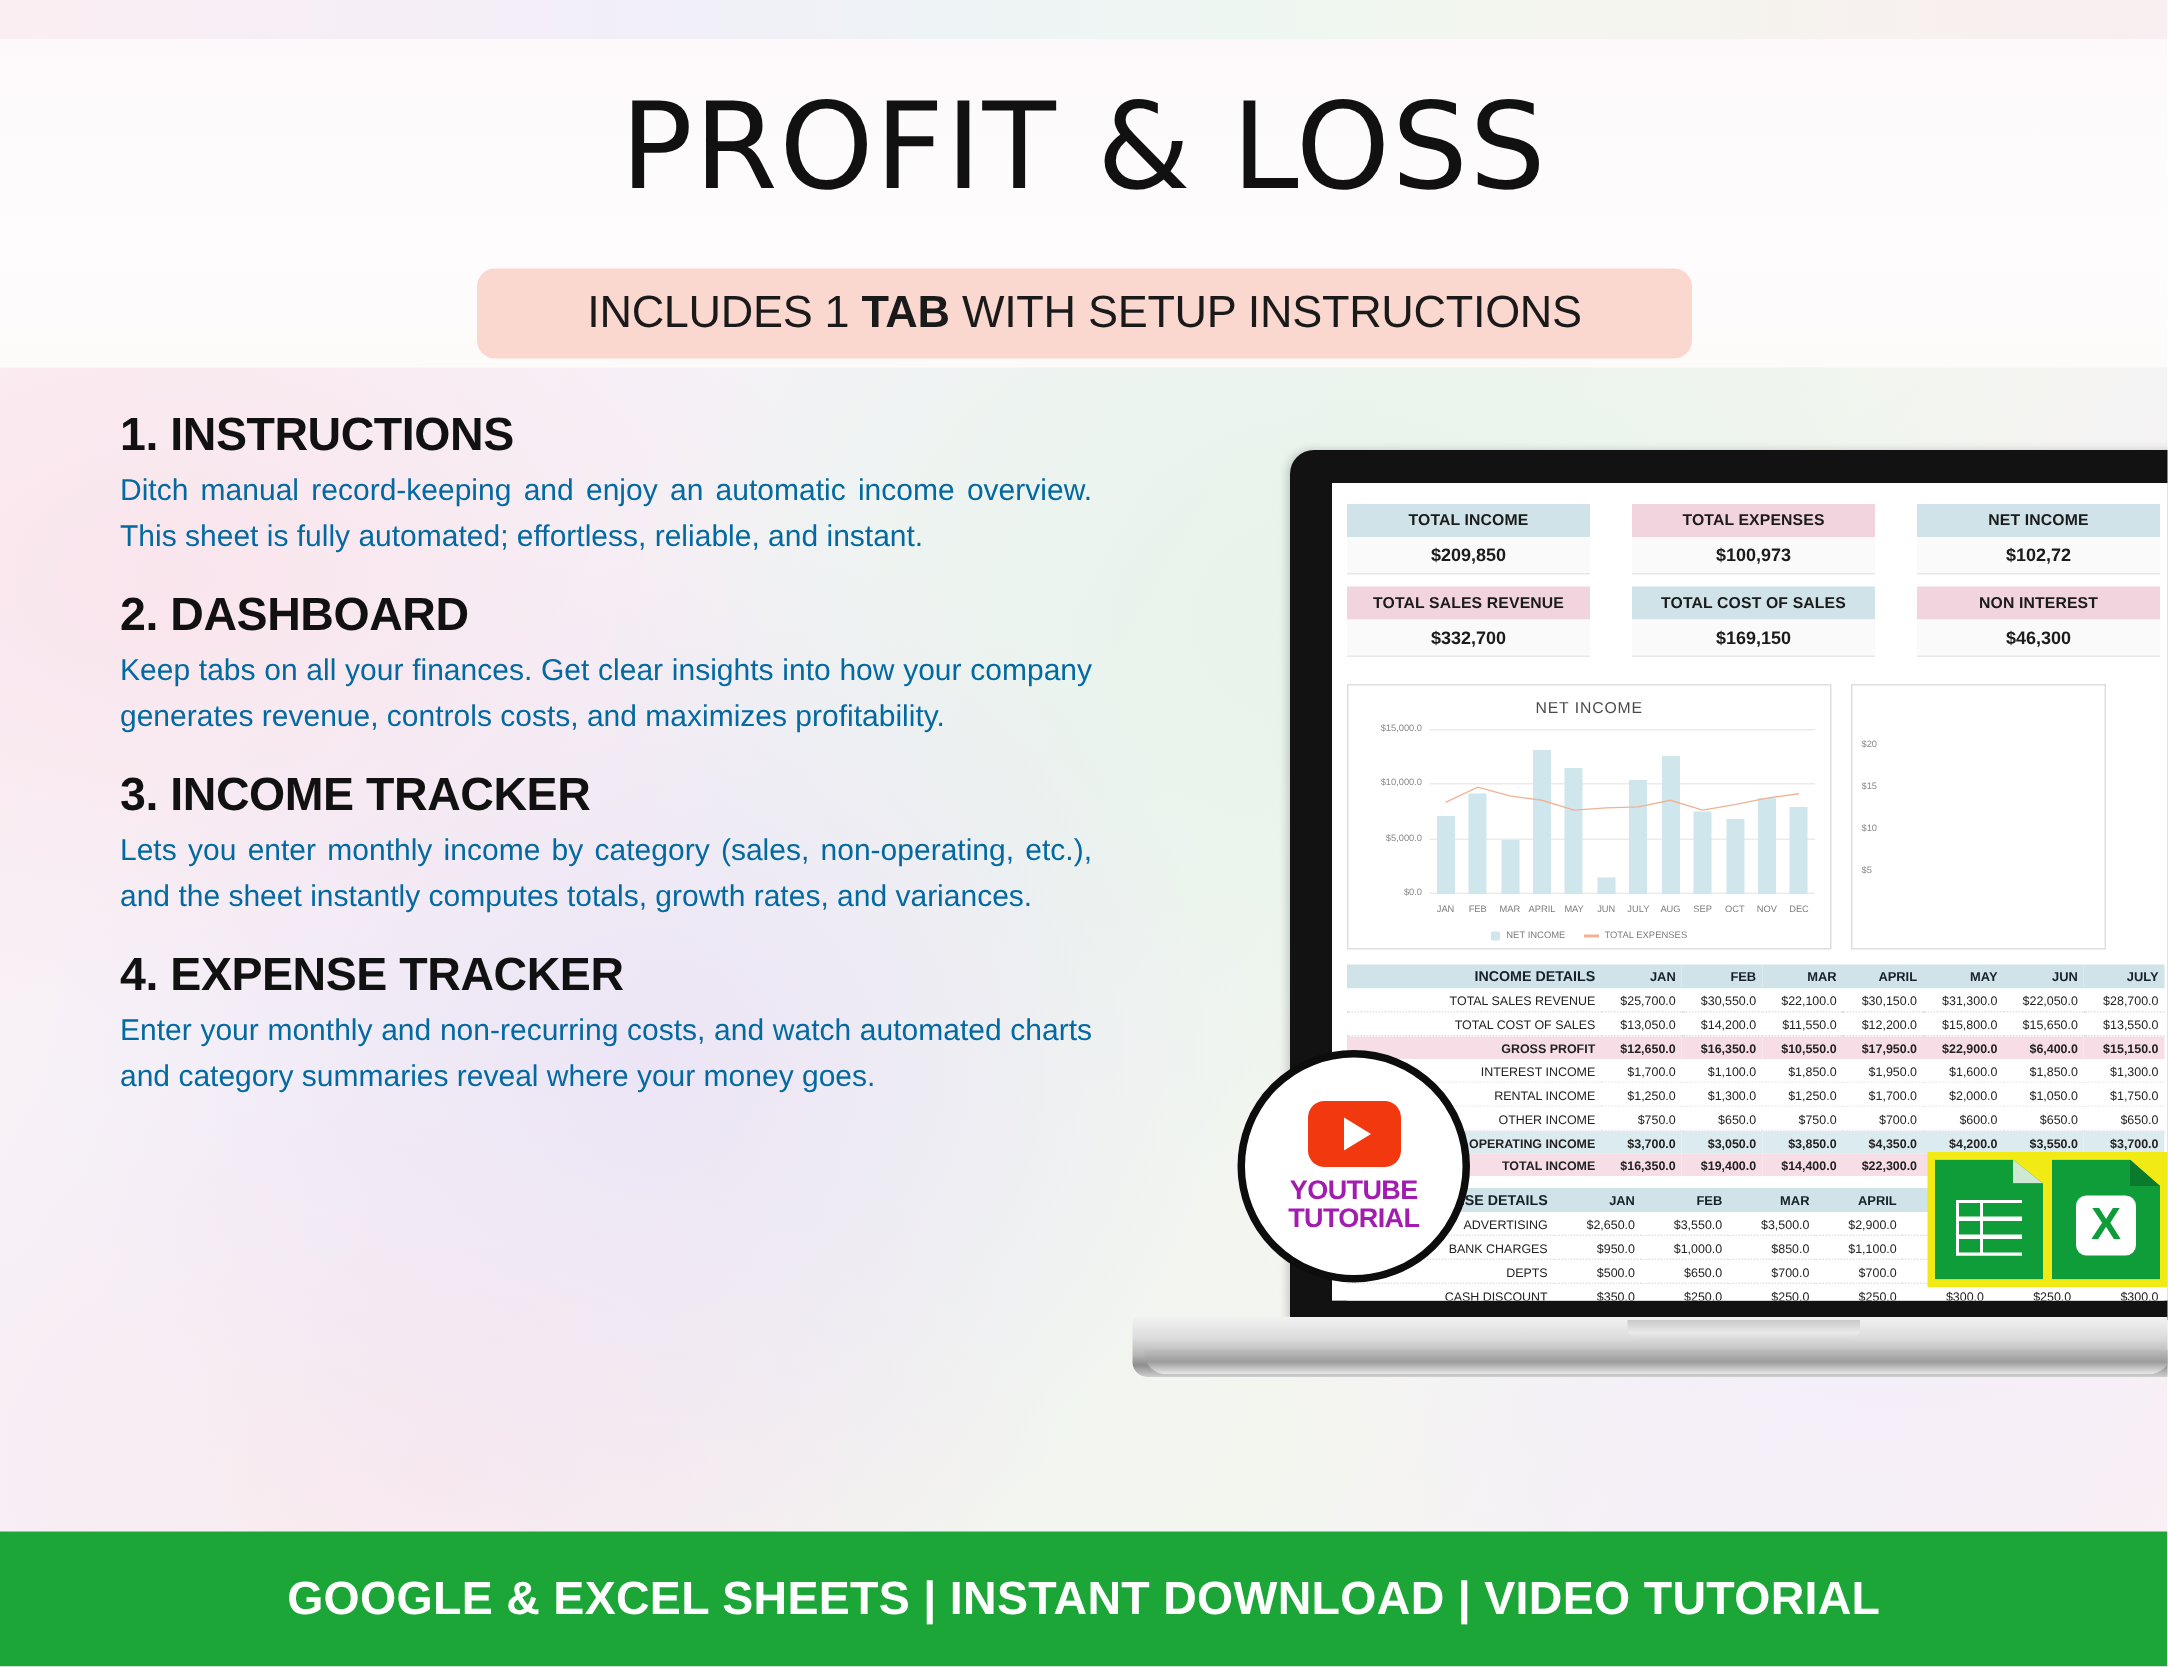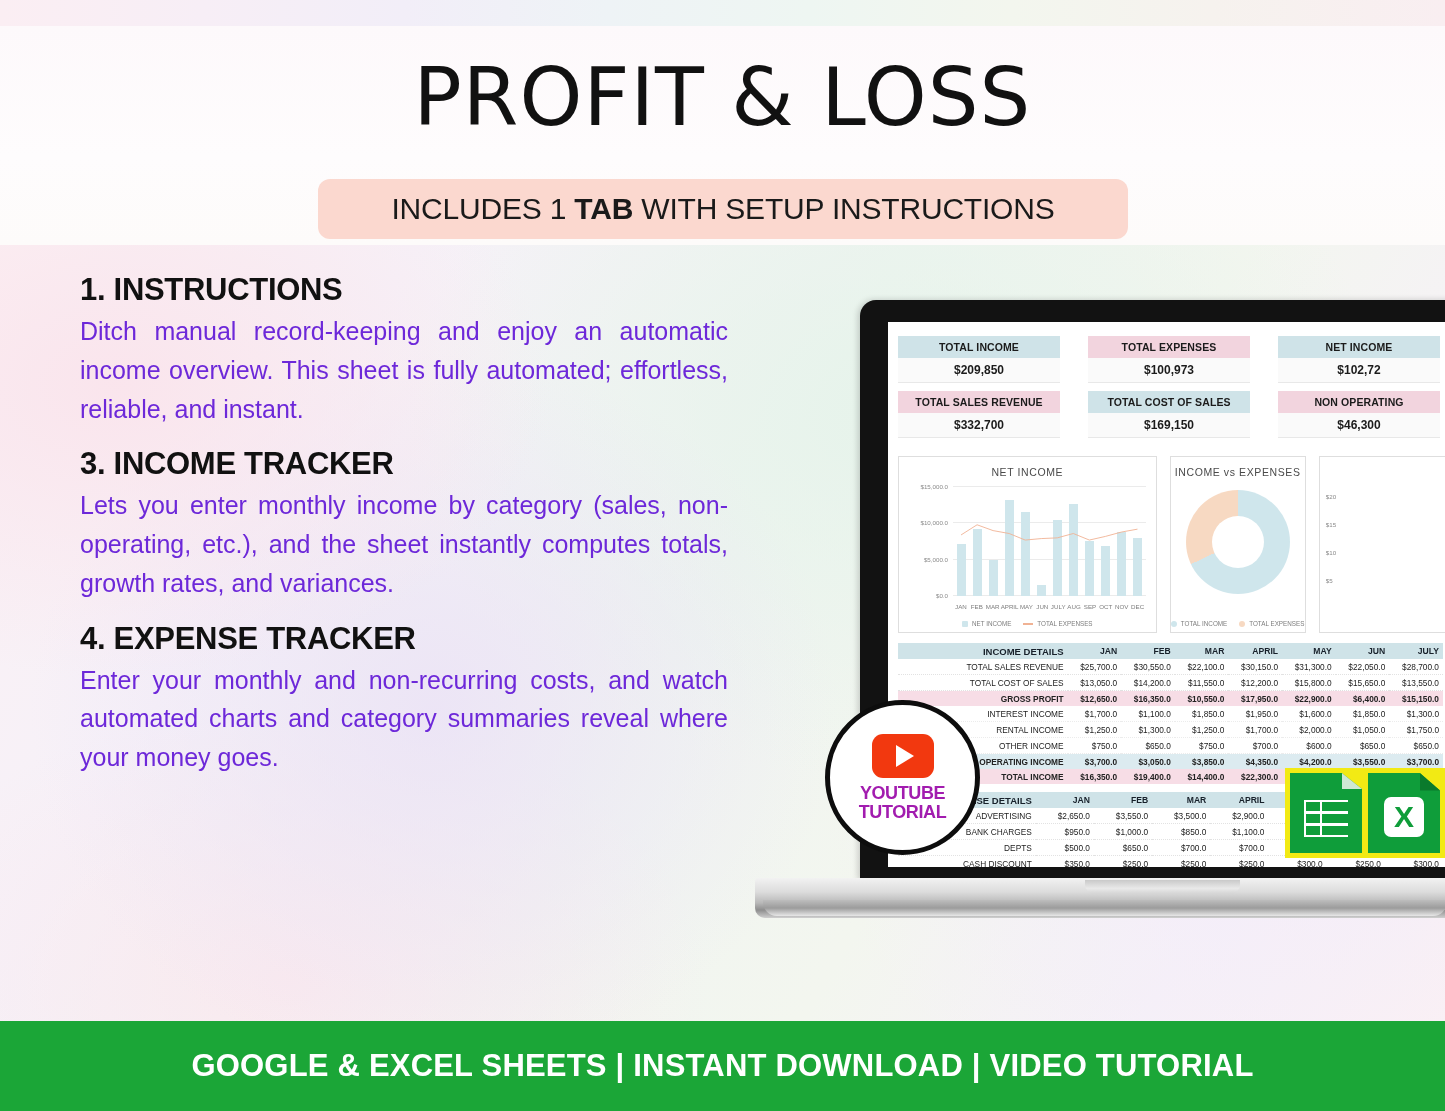--- a/index.html
+++ b/index.html
@@ -53,21 +53,21 @@
 
   
   .content-col { position: absolute; left: 80px; top: 272px; width: 648px; }
   .section { margin-bottom: 12px; }
   .section-heading {
     font-size: 31px; font-weight: 700; color: #111111;
     letter-spacing: -0.3px; margin-bottom: 4px;
     font-family: "Liberation Sans", sans-serif;
   }
   .section-body {
-    font-size: 25px; line-height: 1.55; color: #6d28d9;
+    font-size: 20px; line-height: 1.55; color: #0369a1;
     text-align: justify; text-align-last: left;
     font-family: "Liberation Sans", sans-serif;
   }
   .sec1 { margin-bottom: 18px; }
   .sec2 { margin-bottom: 18px; }
   .sec3 { margin-bottom: 18px; }
 
   
   .laptop { position: absolute; left: 755px; top: 300px; width: 700px; height: 630px; }
   .laptop-lid {
@@ -249,20 +249,24 @@
 <h1 class="main-title">PROFIT &amp; LOSS</h1>
 
 <div class="subtitle-banner">
   <div class="subtitle-text"><span>INCLUDES 1 </span><b>TAB</b><span> WITH SETUP INSTRUCTIONS</span></div>
 </div>
 
 <div class="content-col">
   <div class="section sec1">
     <div class="section-heading">1. INSTRUCTIONS</div>
     <div class="section-body">Ditch manual record-keeping and enjoy an automatic income overview. This sheet is fully automated; effortless, reliable, and instant.</div>
+  </div>
+  <div class="section sec2">
+    <div class="section-heading">2. DASHBOARD</div>
+    <div class="section-body">Keep tabs on all your finances. Get clear insights into how your company generates revenue, controls costs, and maximizes profitability.</div>
   </div>
   <div class="section sec3">
     <div class="section-heading">3. INCOME TRACKER</div>
     <div class="section-body">Lets you enter monthly income by category (sales, non-operating, etc.), and the sheet instantly computes totals, growth rates, and variances.</div>
   </div>
   <div class="section">
     <div class="section-heading">4. EXPENSE TRACKER</div>
     <div class="section-body">Enter your monthly and non-recurring costs, and watch automated charts and category summaries reveal where your money goes.</div>
   </div>
 </div>
@@ -292,21 +296,21 @@
             <div class="kpi-label blue">TOTAL COST OF SALES</div>
             <div class="kpi-value">$169,150</div>
           </div>
         </div>
         <div class="kpi-col">
           <div class="kpi-card">
             <div class="kpi-label blue">NET INCOME</div>
             <div class="kpi-value">$102,72</div>
           </div>
           <div class="kpi-card">
-            <div class="kpi-label pink">NON OPERATING</div>
+            <div class="kpi-label pink">NON INTEREST</div>
             <div class="kpi-value">$46,300</div>
           </div>
         </div>
       </div>
 
       <div class="charts-row">
 
         <div class="chart-box chart-1">
           <div class="chart-title">NET INCOME</div>
           <div class="plot" id="plot1">
@@ -383,36 +387,20 @@
               <span class="lg-swatch" id="lgs1" style="background: rgb(207, 230, 236);"></span>
               <span>NET INCOME</span>
             </div>
             <div class="lg-item">
               <span class="lg-line" id="lgl1" style="background: rgb(240, 178, 148);"></span>
               <span>TOTAL EXPENSES</span>
             </div>
           </div>
         </div>
 
-        <div class="chart-box chart-2">
-          <div class="chart-title">INCOME vs EXPENSES</div>
-          <div class="donut-wrap">
-            <div class="donut" id="donut1" style="background: conic-gradient(rgb(207, 230, 236) 0deg, rgb(207, 230, 236) 244.8deg, rgb(247, 217, 194) 244.8deg, rgb(247, 217, 194) 360deg);"></div>
-          </div>
-          <div class="chart-legend">
-            <div class="lg-item">
-              <span class="lg-swatch" style="border-radius: 50%; background: rgb(207, 230, 236);" id="lgd1"></span>
-              <span>TOTAL INCOME</span>
-            </div>
-            <div class="lg-item">
-              <span class="lg-swatch" style="border-radius: 50%; background: rgb(247, 217, 194);" id="lgd2"></span>
-              <span>TOTAL EXPENSES</span>
-            </div>
-          </div>
-        </div>
 
         <div class="chart-box chart-3">
           <div class="chart3-axis" id="c3axis">
               <div class="c3tick">$20</div>
               <div class="c3tick">$15</div>
               <div class="c3tick">$10</div>
               <div class="c3tick">$5</div>
             </div>
         </div>
       </div>

